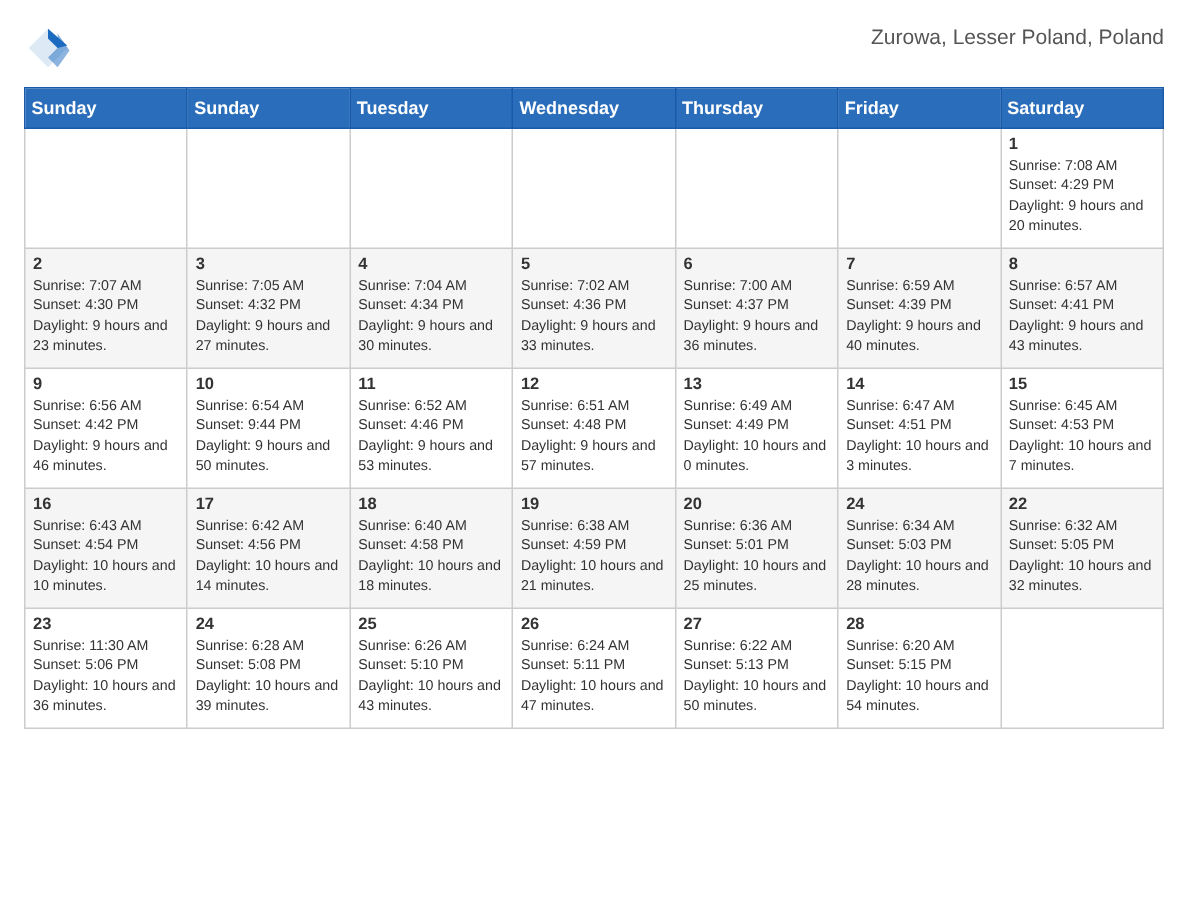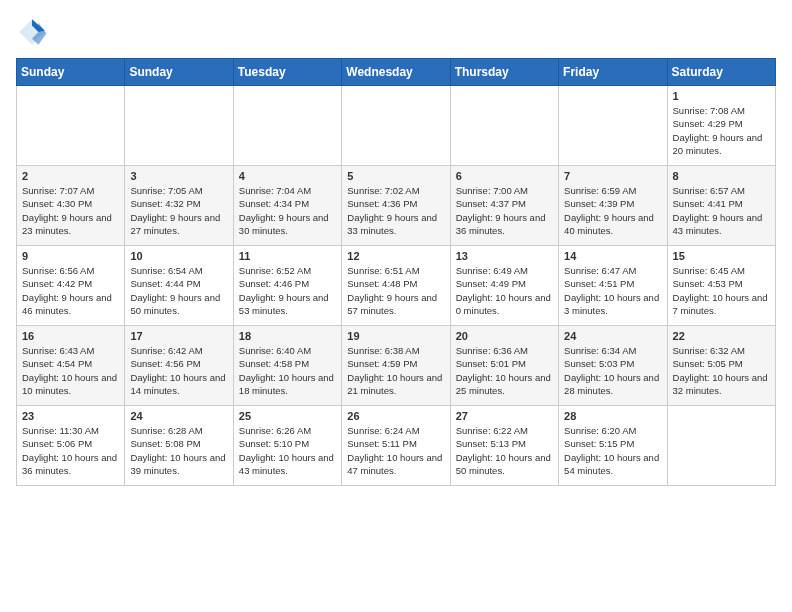--- a/index.html
+++ b/index.html
@@ -91,20 +91,21 @@
 
 <div class="header">
   <div class="logo">
     <svg class="logo-icon" viewBox="0 0 40 40">
       <polygon points="20,4 36,20 20,36 4,20" fill="#1a6abf" opacity="0.15"></polygon>
       <polygon points="28,8 38,22 28,36 20,28 28,20" fill="#1a6abf" opacity="0.5"></polygon>
       <polygon points="20,4 36,18 28,20 20,12" fill="#1a6abf"></polygon>
     </svg>
   </div>
   <div class="title-block">
+    <div class="location">Zurowa, Lesser Poland, Poland</div>
   </div>
 </div>
 
 <table class="calendar">
   <thead>
     <tr>
     <th>Sunday</th>
         <th>Sunday</th>
         <th>Tuesday</th>
         <th>Wednesday</th>
@@ -175,21 +176,21 @@
       <tr>
         <td>
           <span class="day-num">9</span>
           <div class="day-info">Sunrise: 6:56 AM
 Sunset: 4:42 PM
 Daylight: 9 hours and 46 minutes.</div>
         </td>
         <td>
           <span class="day-num">10</span>
           <div class="day-info">Sunrise: 6:54 AM
-Sunset: 4:44 PM
+Sunset: 9:44 PM
 Daylight: 9 hours and 50 minutes.</div>
         </td>
         <td>
           <span class="day-num">11</span>
           <div class="day-info">Sunrise: 6:52 AM
 Sunset: 4:46 PM
 Daylight: 9 hours and 53 minutes.</div>
         </td>
         <td>
           <span class="day-num">12</span>

